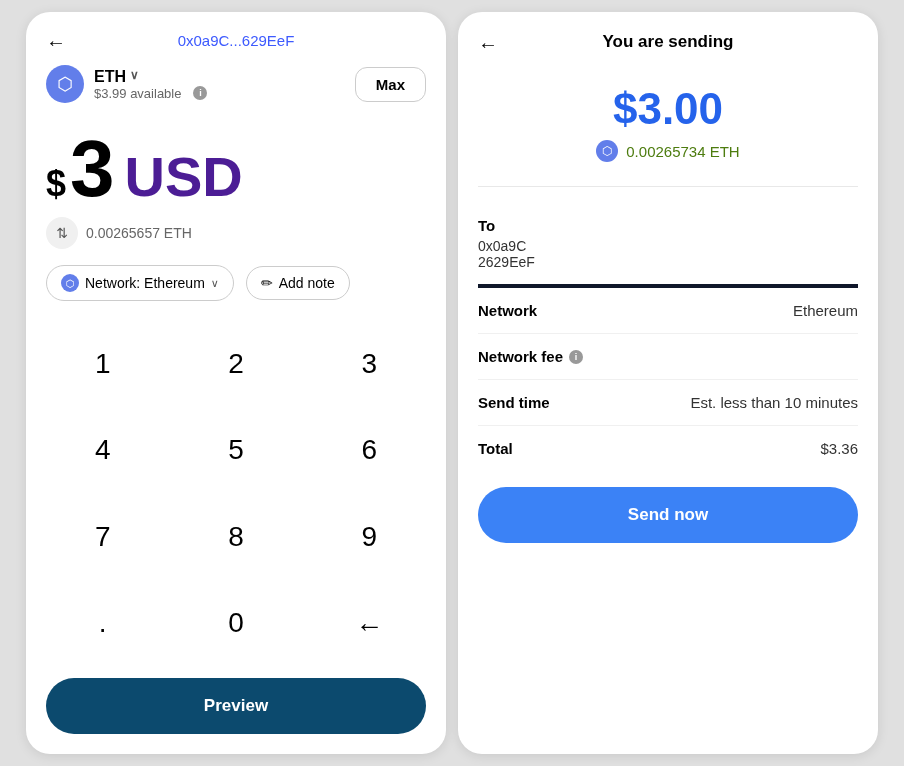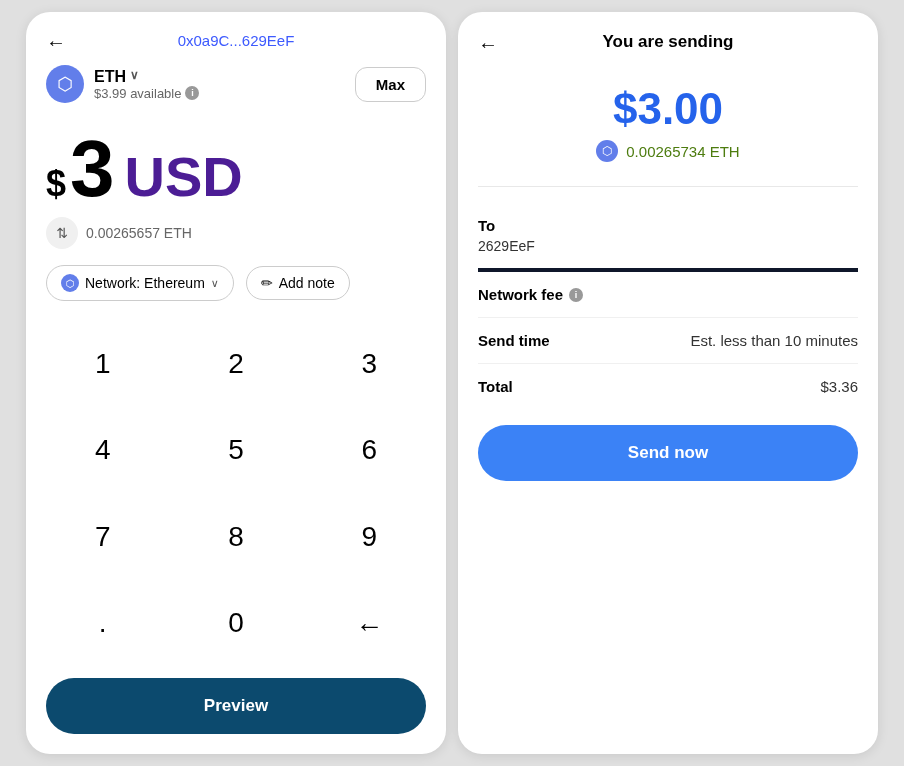--- a/index.html
+++ b/index.html
@@ -90,21 +90,21 @@
     }
     .token-name .chevron {
       font-size: 12px;
       color: #555;
     }
     .token-available {
       font-size: 13px;
       color: #666;
       display: flex;
       align-items: center;
-      gap: 4px;
+      gap: 12px;
     }
     .info-icon {
       width: 14px;
       height: 14px;
       background: #999;
       border-radius: 50%;
       display: inline-flex;
       align-items: center;
       justify-content: center;
       color: white;
@@ -438,23 +438,28 @@
         <span class="sending-eth-text">0.00265734 ETH</span>
       </div>
     </div>
 
     <div class="divider"></div>
 
     <div class="detail-section">
 
       <div class="detail-item">
         <div class="detail-label">To</div>
+        <div class="detail-value">0x0a9C</div>
         <div class="detail-value">2629EeF</div>
       </div>
 
+      <div class="detail-row">
+        <span class="detail-row-label">Network</span>
+        <span class="detail-row-value">Ethereum</span>
+      </div>
 
       <div class="detail-row">
         <span class="detail-row-label">
           <span>Network fee</span>
           <span class="info-icon">i</span>
         </span>
       </div>
 
       <div class="detail-row">
         <span class="detail-row-label">Send time</span>

